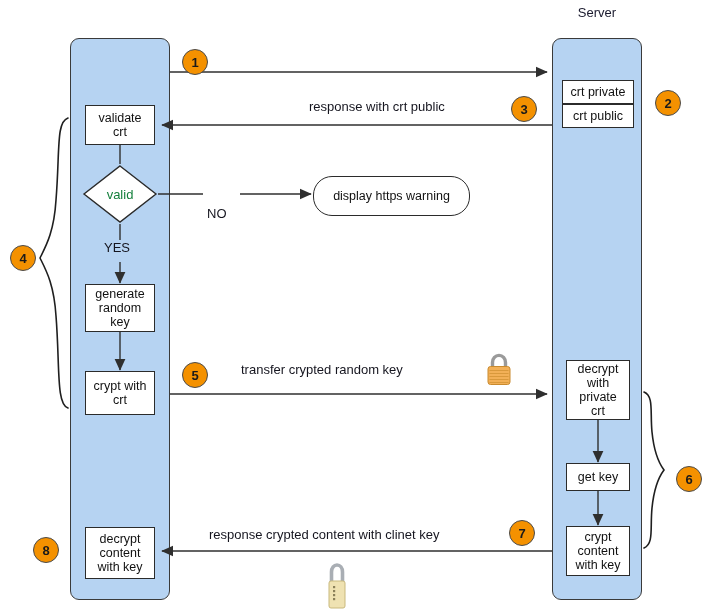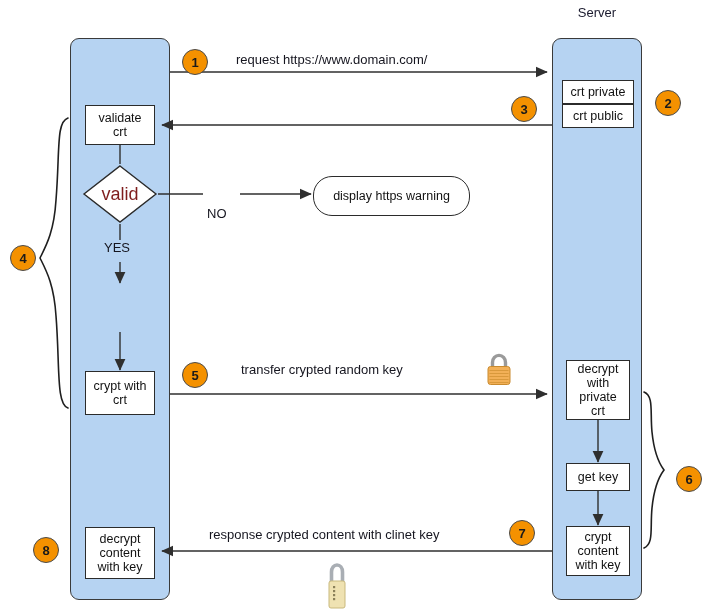--- a/index.html
+++ b/index.html
@@ -53,22 +53,22 @@
     position: absolute;
   }
   .diamond-wrap svg { display:block; }
   .diamond-label {
     position: absolute;
     left: 0; top: 0;
     width: 100%; height: 100%;
     display: flex;
     align-items: center;
     justify-content: center;
-    font-size: 18px;
-    color: #7f1d1d;
+    font-size: 13px;
+    color: #15803d;
   }
   .lbl {
     position: absolute;
     font-size: 13px;
     color: #15151f;
     white-space: nowrap;
   }
   .badge {
     position: absolute;
     width: 26px;
@@ -110,20 +110,25 @@
 crt</span>
   </div>
 
   <div class="diamond-wrap" style="left:82px; top:164px; width:76px; height:60px;">
     <svg width="76" height="60" viewBox="0 0 76 60">
       <polygon points="38,2 74,30 38,58 2,30" fill="#ffffff" stroke="#2b2b2b" stroke-width="1.4"></polygon>
     </svg>
     <div class="diamond-label">valid</div>
   </div>
 
+  <div class="pbox" style="left:85px; top:284px; width:70px; height:48px;">
+    <span style="white-space:pre-line;">generate
+random
+key</span>
+  </div>
 
   <div class="pbox" style="left:85px; top:371px; width:70px; height:44px;">
     <span style="white-space:pre-line;">crypt with
 crt</span>
   </div>
 
   <div class="pbox" style="left:85px; top:527px; width:70px; height:52px;">
     <span style="white-space:pre-line;">decrypt
 content
 with key</span>
@@ -181,21 +186,21 @@
     <line x1="240" y1="194" x2="311" y2="194" stroke="#2f2f2f" stroke-width="1.4" marker-end="url(#arw)"></line>
 
     <line x1="598" y1="420" x2="598" y2="462" stroke="#2f2f2f" stroke-width="1.4" marker-end="url(#arw)"></line>
     <line x1="598" y1="491" x2="598" y2="525" stroke="#2f2f2f" stroke-width="1.4" marker-end="url(#arw)"></line>
 
     <path d="M68,118 C56,122 60,150 56,200 C54,232 46,246 40,258 C46,270 54,284 56,316 C60,366 56,404 68,408" fill="none" stroke="#1f1f1f" stroke-width="1.6" stroke-linecap="round"></path>
 
     <path d="M644,392 C654,396 650,412 652,432 C654,452 658,462 664,470 C658,478 654,488 652,508 C650,528 654,544 644,548" fill="none" stroke="#1f1f1f" stroke-width="1.6" stroke-linecap="round"></path>
   </svg>
 
-  <div class="lbl" style="left:236px; top:52px;">request https://www.domain.com/</div>
+  <div class="lbl" style="left:309px; top:99px;">response with crt public</div>
   <div class="lbl" style="left:241px; top:362px;">transfer crypted random key</div>
   <div class="lbl" style="left:209px; top:527px;">response crypted content with clinet key</div>
 
   <div class="lbl" style="left:207px; top:186px;margin-top:20px;">NO</div>
   <div class="lbl" style="left:104px; top:240px;">YES</div>
 
   <div class="lockwrap" style="left:484px; top:352px;">
     <svg width="30" height="36" viewBox="0 0 30 36">
       <path d="M8.5,15 L8.5,10.5 C8.5,6.4 11.4,3.4 15,3.4 C18.6,3.4 21.5,6.4 21.5,10.5 L21.5,15" fill="none" stroke="#9a9a9a" stroke-width="3.4"></path>
       <rect x="4" y="14.5" width="22" height="18" rx="2.5" fill="#f2b057" stroke="#c98a2e" stroke-width="1"></rect>

